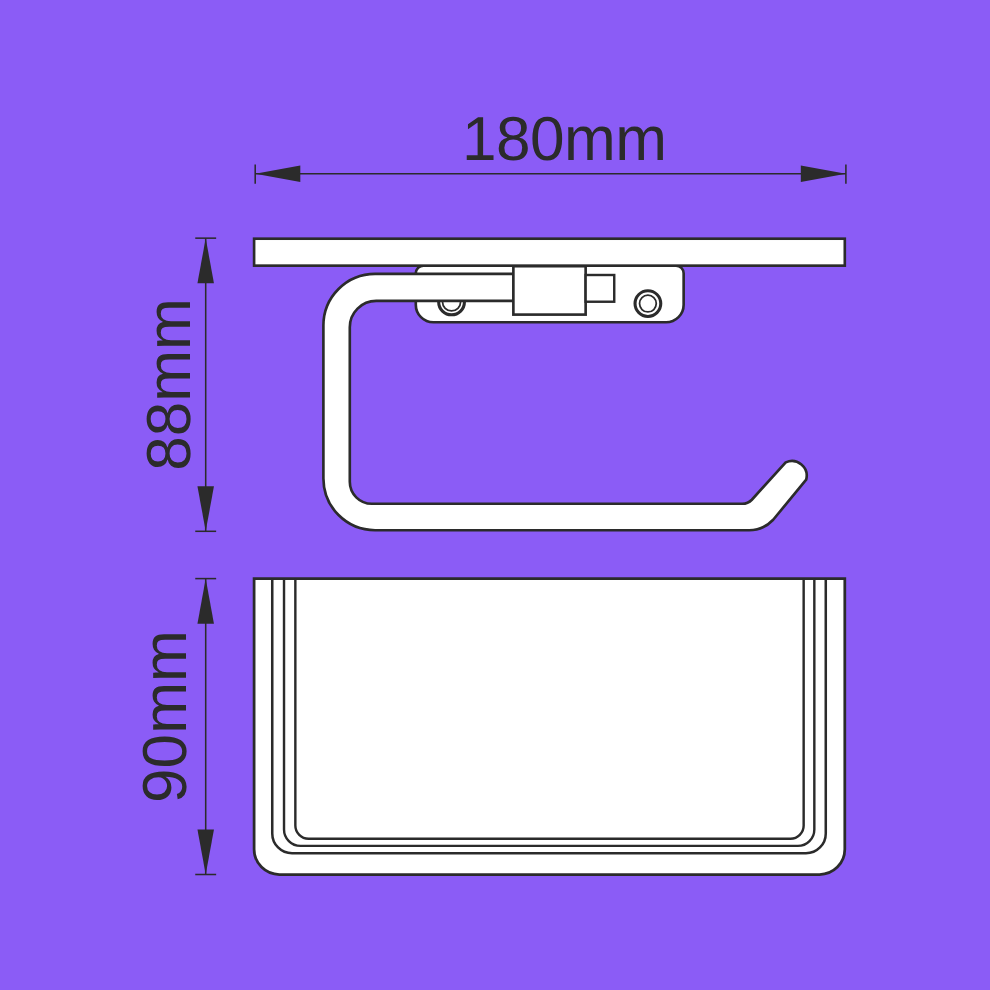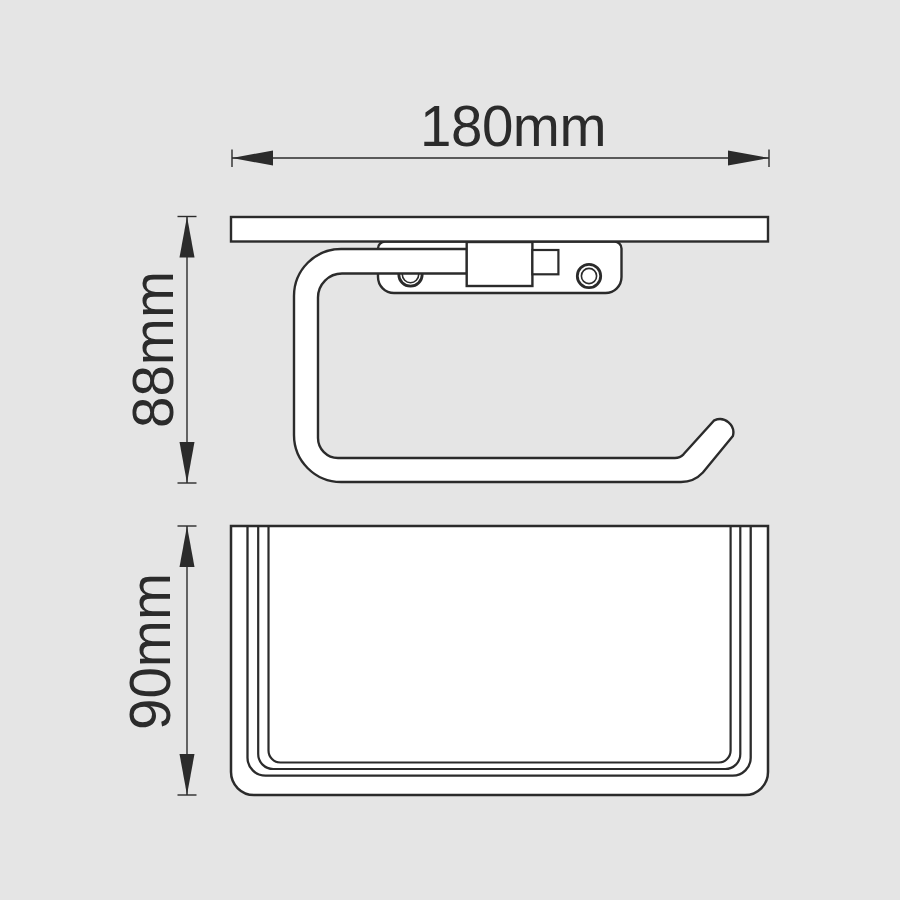--- a/index.html
+++ b/index.html
@@ -1,16 +1,16 @@
 <!DOCTYPE html>
 <html><head>
 <meta charset="utf-8">
 <style>
   html,body{margin:0;padding:0;background:#ffffff;}
-  .page{width:900px;height:900px;position:relative;background:#e5e5e5;overflow:hidden;}
+  .page{width:900px;height:900px;position:relative;background:#8b5cf6;overflow:hidden;}
   svg{display:block;}
   text{font-family:"Liberation Sans", sans-serif;fill:#2b2b2b;}
 </style>
 </head>
 <body>
 <div class="page">
 <svg width="900" height="900" viewBox="0 0 900 900">
 
   <g>
     <text x="513" y="145.5" font-size="56.5" text-anchor="middle" letter-spacing="-0.5">180mm</text>

